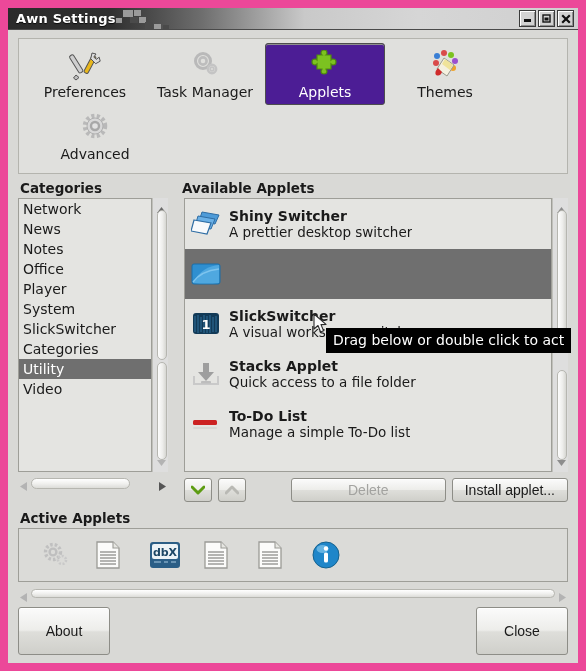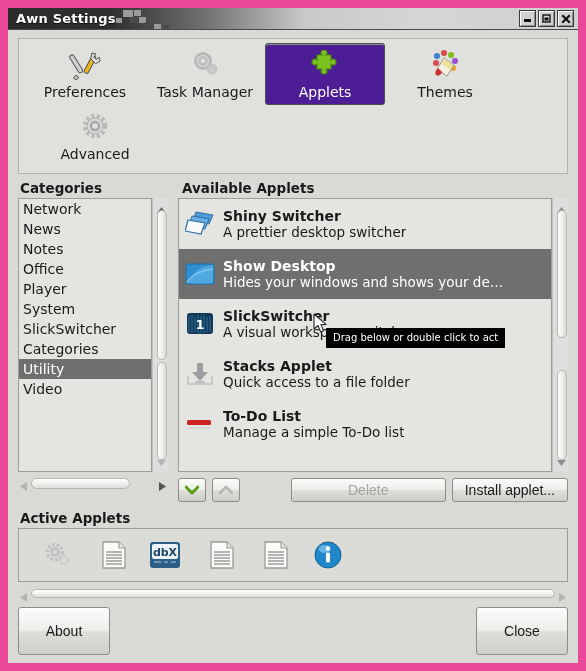--- a/index.html
+++ b/index.html
@@ -62,21 +62,21 @@
     box-shadow:inset 0 1px 0 #8e8e8e;
   }
   .tool-item .ti-icon { height:34px; display:flex; align-items:center; justify-content:center; }
   .tool-item .ti-label { font-size:14px; margin-top:2px; }
   .tool-item.active .ti-label { color:#fff; }
 
   
   .section-title { font-weight:bold; font-size:13.5px; margin:6px 0 2px 2px; }
 
   
-  #panes { display:flex; gap:10px; flex:0 0 auto;justify-content:center; }
+  #panes { display:flex; gap:16px; flex:0 0 auto;justify-content:center; }
   #left-pane { width:150px; display:flex; flex-direction:column; }
   #right-pane { flex:1; display:flex; flex-direction:column; min-width:0; }
 
   .listbox {
     background:#e4e4e1; border:1px solid #9e9e98;
     position:relative; overflow:hidden;
   }
   .cat-row { padding:2px 4px; font-size:14px; white-space:nowrap; }
   .cat-row.sel { background:#6f6f6f; color:#fff; }
 
@@ -128,31 +128,31 @@
     border:1px solid #8d8d87; border-radius:3px; box-shadow:inset 0 1px 0 #fff;
   }
   #list-buttons { display:flex; align-items:center; margin-top:6px; gap:6px; }
   #list-buttons .spacer { flex:1; }
 
   
   #active-box {
     border:1px solid #9e9e98; background:#dbdbd8;
     height:60px; display:flex; align-items:center; gap:22px; padding:0 22px;
   }
-  .aa-icon { width:32px; height:32px; display:flex; align-items:center; justify-content:flex-end; }
+  .aa-icon { width:32px; height:32px; display:flex; align-items:center; justify-content:flex-start; }
 
   
   #bottombar { display:flex; align-items:center; padding:6px 10px 8px 10px; }
   #bottombar .spacer { flex:1; }
   #bottombar .btn { min-width:92px; text-align:center; padding:15px 14px; }
 
   
   #tooltip {
     position:absolute; left:318px; top:320px;
-    background:#000; color:#fff; font-size:10px;
+    background:#000; color:#fff; font-size:14px;
     padding:3px 6px 4px 6px; white-space:nowrap;
     border:1px solid #000; z-index:50; overflow:hidden;
     max-width:268px;
   }
   #cursor { position:absolute; left:305px; top:305px; z-index:60; }
 </style>
 </head>
 <body>
 
 <div id="window">
@@ -335,24 +335,20 @@
             </div>
 
             <div class="applet-row sel">
               <span class="ap-icon">
                 <svg width="30" height="24" viewBox="0 0 30 24">
                   <rect x="1" y="2" width="28" height="20" rx="2" fill="#2f8fd0" stroke="#1c6ea8" stroke-width="1"></rect>
                   <path d="M2 20 Q12 4 28 3 L28 21 Q15 22 2 21z" fill="#4fa8e0"></path>
                   <path d="M2 20 Q10 9 28 7" fill="none" stroke="#7ec4ee" stroke-width="1.4"></path>
                 </svg>
               </span>
-              <span class="ap-text">
-                <span class="ap-name" style="display:block">Show Desktop</span>
-                <span class="ap-desc" style="display:block">Hides your windows and shows your de…</span>
-              </span>
             </div>
 
             <div class="applet-row">
               <span class="ap-icon">
                 <svg width="28" height="26" viewBox="0 0 28 26">
                   <rect x="1" y="2" width="26" height="21" rx="3" fill="#123a57"></rect>
                   <g stroke="#2f6f9b" stroke-width="1">
                     <path d="M3 5 v16 M6 4 v18 M9 6 v15 M12 4 v18 M15 5 v17 M18 4 v18 M21 6 v15 M24 5 v16"></path>
                   </g>
                   <text x="14" y="18" font-family="DejaVu Sans, sans-serif" font-size="13" font-weight="bold" fill="#ffffff" text-anchor="middle">1</text>

